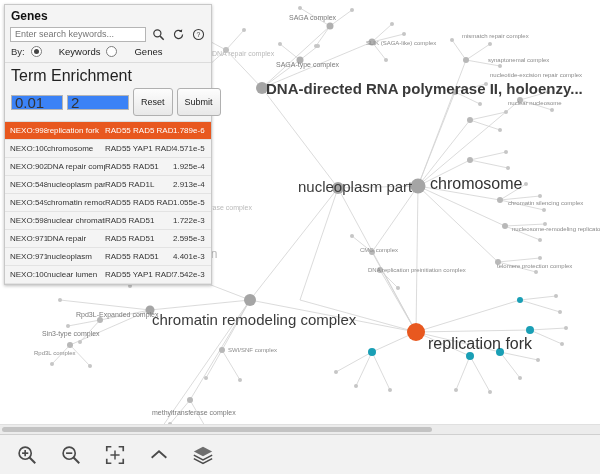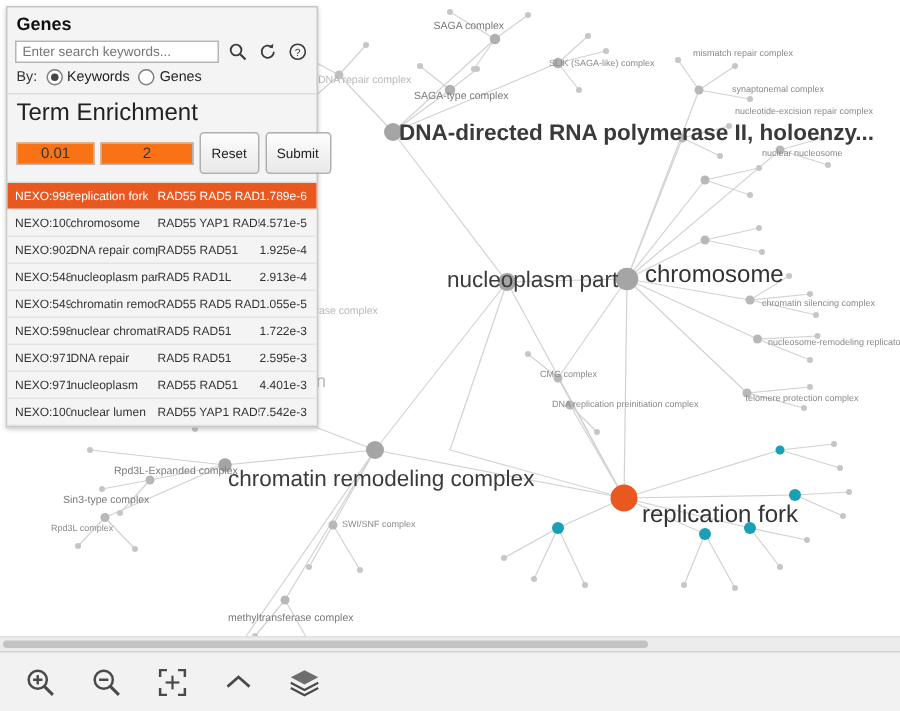--- a/index.html
+++ b/index.html
@@ -35,38 +35,38 @@
   .searchrow input[type=text]{
     flex:1;height:15px;border:1px solid #b5b5b5;background:#fff;
     font-size:9px;color:#555;padding:0 4px;box-sizing:border-box;
   }
   .iconbtn{
     width:16px;height:16px;border:none;background:transparent;padding:0;
     display:flex;align-items:center;justify-content:center;cursor:pointer;
   }
   .radiorow{display:flex;align-items:center;gap:6px;padding:0 6px 5px 6px;font-size:9.5px;}
   .radiorow .lbl{color:#333;}
-  .radio{display:inline-flex;align-items:center;gap:3px;}
+  .radio{display:inline-flex;align-items:center;gap:17px;}
   .rdot{
     width:9px;height:9px;border-radius:50%;border:1px solid #7d7d7d;background:#fff;
     display:inline-block;position:relative;
   }
   .rdot.on::after{
     content:"";position:absolute;left:2px;top:2px;width:5px;height:5px;border-radius:50%;background:#444;
   }
   .sect{border-top:1px solid #dcdcdc;}
   .sect .hdr{padding:4px 6px 3px 6px;font-size:16px;color:#222;}
   .ta{
     margin:0 6px 5px 6px;height:36px;background:#fff;border:1px solid #b5b5b5;
     font-size:9px;color:#333;padding:2px 3px;box-sizing:border-box;overflow:hidden;
   }
   .valrow{display:flex;align-items:center;gap:4px;padding:0 6px 5px 6px;}
   .valrow input[type=text]{
-    height:15px;border:1px solid #b5b5b5;background:#f97316;font-size:10px;color:#333;
-    padding:0 3px;box-sizing:border-box;text-align:center;
+    height:15px;border:1px solid #b5b5b5;background:#3b82f6;font-size:15px;color:#333;
+    padding:0 3px;box-sizing:border-box;
   }
   .v1{width:52px;}
   .v2{width:62px;}
   .btn{
     height:28px;padding:0 7px;font-size:9px;border:1px solid #b0b0b0;border-radius:3px;
     background:linear-gradient(#fdfdfd,#e8e8e8);color:#222;cursor:pointer;
   }
   
   .tbl{border-top:1px solid #dcdcdc;background:#f4f4f4;}
   .trow{

